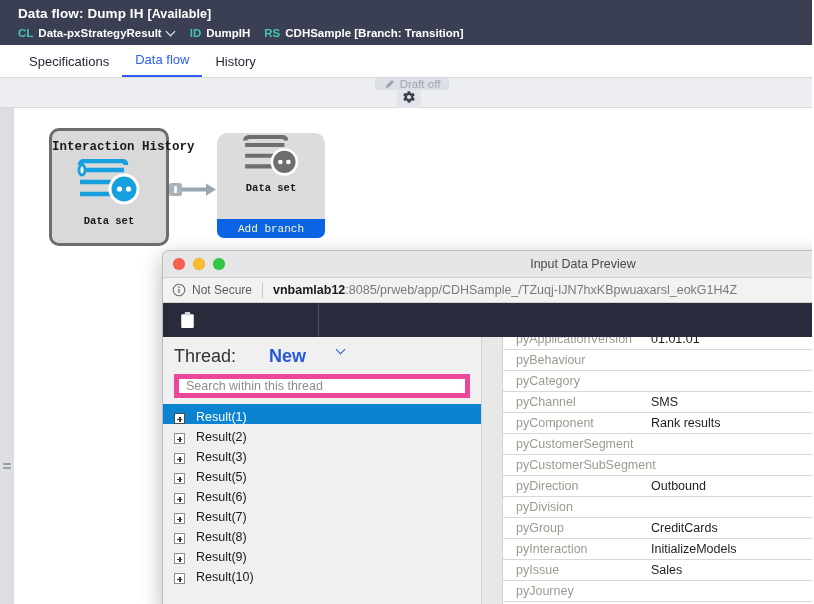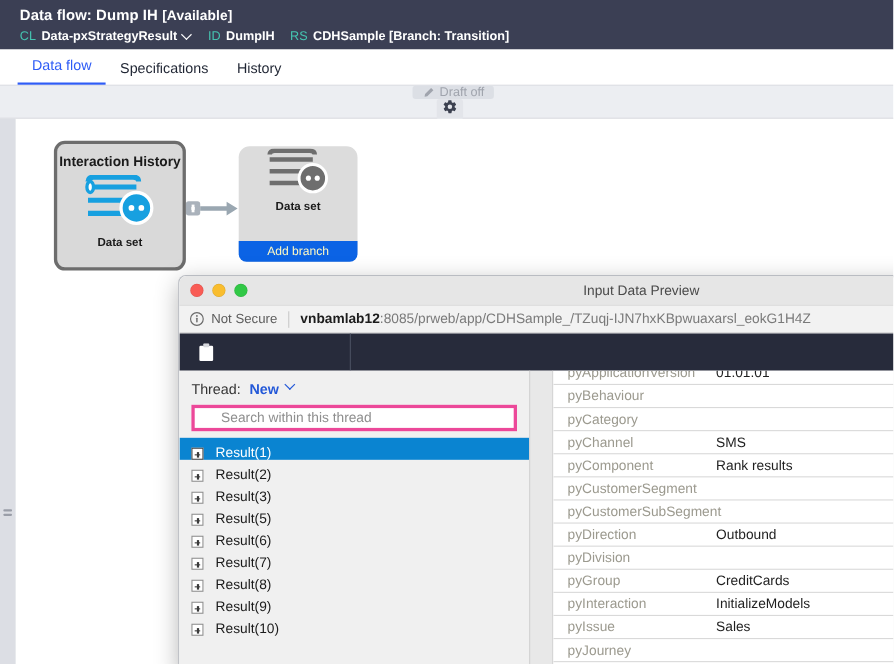--- a/index.html
+++ b/index.html
@@ -24,21 +24,21 @@
   }
   .app-title {
     font-size: 13.5px; font-weight: bold; letter-spacing: .1px;
     line-height: 17px; white-space: nowrap;
   }
   .app-title .avail { font-weight: bold; font-size: 12.5px; }
   .app-subline {
     margin-top: 3px; font-size: 11.5px; font-weight: bold;
     line-height: 15px; white-space: nowrap; display: flex; align-items: center;
   }
-  .tagkey { color: #45c3b0; font-weight: normal; margin-right: 5px; }
+  .tagkey { color: #45c3b0; font-weight: bold; margin-right: 5px; }
   .subval { color: #ffffff; font-weight: bold; }
   .sub-sep { display: inline-block; width: 14px; }
   .caret-sm {
     display: inline-block; width: 9px; height: 9px; margin: 0 0 0 5px;
     position: relative; top: -2px;
   }
   .caret-sm::after {
     content: ""; position: absolute; left: 0; top: 1px;
     width: 6px; height: 6px;
     border-right: 1.6px solid #ffffff; border-bottom: 1.6px solid #ffffff;
@@ -103,21 +103,21 @@
   }
   .splitter-grip {
     position: absolute; left: 3px; top: 355px; width: 8px; height: 9px;
   }
   .splitter-grip i {
     display:block; height:2px; background:#9a9ea8; margin-bottom:2px; border-radius:1px;
   }
 
   
   .node {
-    position: absolute; background: #dcdcdc; border-radius: 10px;
+    position: absolute; background: #dcdcdc; border-radius: 10px; font-family: Liberation Mono, monospace;
   }
   .node.selected {
     border: 3px solid #6d6d6d; background: #d9d9d9;
   }
   .node-title {
     text-align: center; font-size: 12.5px; font-weight: bold; color: #1a1a1a;
     line-height: 16px; padding-top: 8px; white-space: nowrap;
   }
   .node-sub {
     text-align: center; font-size: 10.5px; font-weight: bold; color: #1a1a1a;
@@ -183,34 +183,34 @@
     display: flex; align-items: center; padding-left: 17px;
   }
   .clip-ic { width: 15px; height: 17px; }
 
   .pane-left {
     position: absolute; left: 0; top: 34px; width: 318px; bottom: 0;
     background: #f0f0f0; overflow: hidden;
   }
   .thread-row {
     display: flex; align-items: flex-start; padding: 9px 0 6px 11px;
-    font-size: 13px; color: #333;
+    font-size: 18px; color: #333; gap: 25px;
   }
   .thread-lbl { margin-right: 8px; }
   .thread-val { color: #2358d8; font-weight: bold; }
   .thread-caret { margin-left: 5px; width: 10px; height: 10px; position: relative; }
   .thread-caret::after {
     content: ""; position: absolute; left: 1px; top: 0px;
     width: 6px; height: 6px;
     border-right: 1.5px solid #2358d8; border-bottom: 1.5px solid #2358d8;
     transform: rotate(45deg);
   }
   .search-box {
     margin: 1px 11px 6px 11px; height: 24px; background: #fff;
-    border: 3px solid #ec4899; display: flex; align-items: center; padding-left: 24px;
+    border: 5px solid #ec4899; display: flex; align-items: center; padding-left: 7px;
   }
   .search-box span { font-size: 12.5px; color: #8e8e8e; }
   .res-list { }
   .res-row {
     height: 20px; display: flex; align-items: flex-end;
     font-size: 12.5px; color: #1a1a1a; padding-left: 11px; cursor: pointer;
   }
   .res-row.sel { background: #0a84d1; color: #ffffff; }
   .expand-box {
     width: 11px; height: 11px; border: 1px solid #8f8f8f; background: #ffffff;
@@ -257,22 +257,22 @@
       <span class="sub-sep"></span>
       <span class="tagkey">ID</span>
       <span class="subval">DumpIH</span>
       <span class="sub-sep"></span>
       <span class="tagkey">RS</span>
       <span class="subval">CDHSample [Branch: Transition]</span>
     </div>
   </div>
 
   <div class="tabbar">
+    <div class="tab">Specifications</div>
     <div class="tab active">Data flow</div>
-    <div class="tab">Specifications</div>
     <div class="tab">History</div>
   </div>
 
   <div class="toolbar">
     <div class="draft-btn">
       <span class="pencil-ic">
         <svg width="11" height="11" viewBox="0 0 16 16">
             <path d="M11.5 1.5l3 3-8 8-3.6.6.6-3.6z" fill="#a0a4ad"></path>
           </svg>
       </span>

